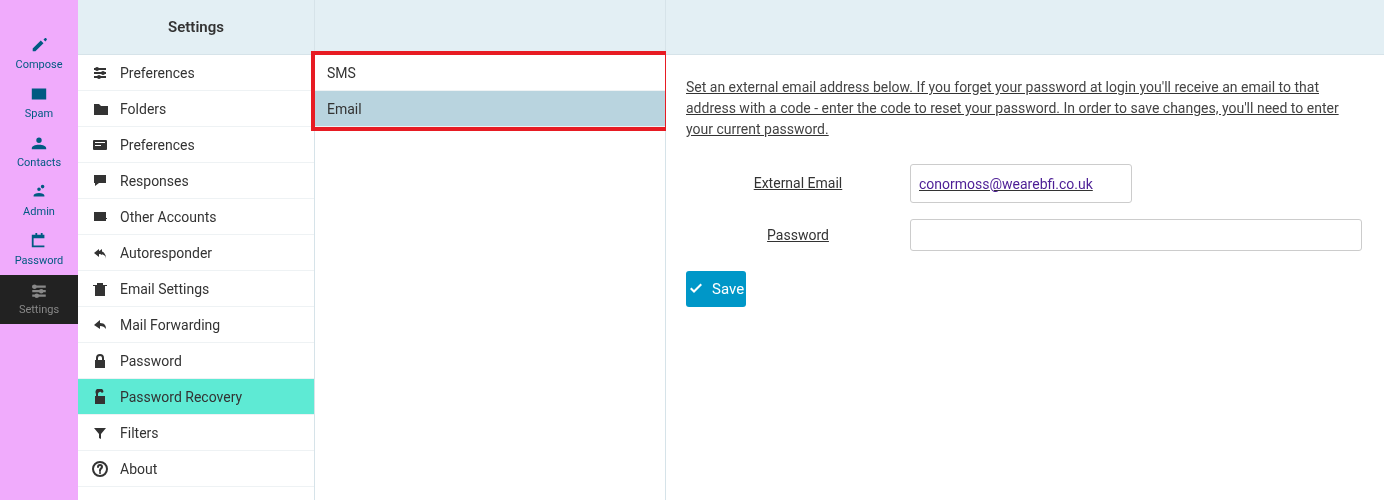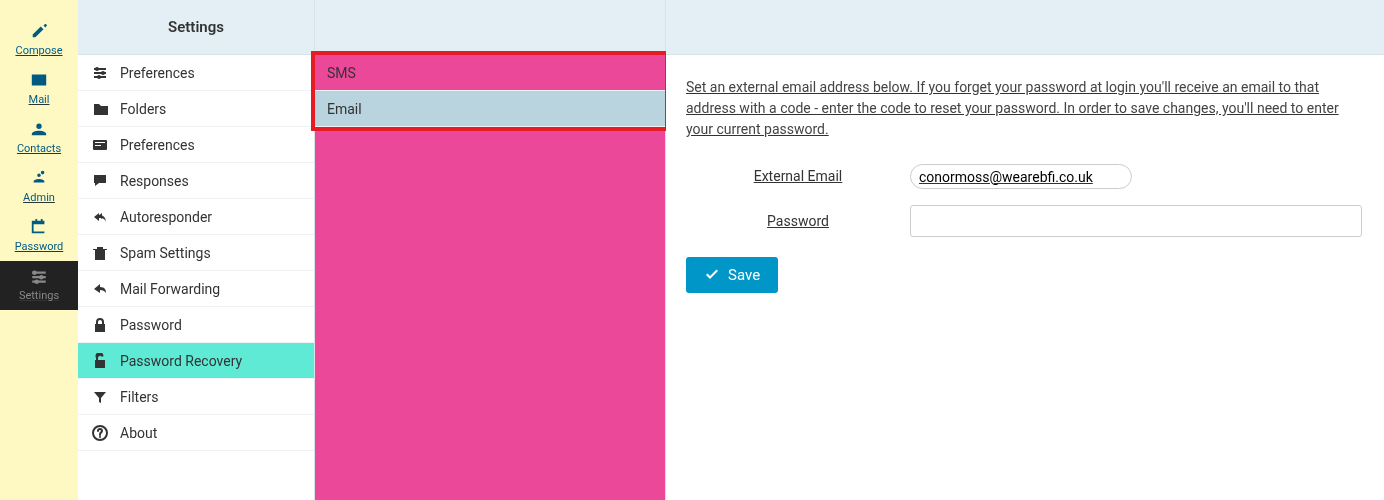--- a/index.html
+++ b/index.html
@@ -1,51 +1,51 @@
 <!DOCTYPE html>
 <html><head>
 <meta charset="utf-8">
 <style>
   * { box-sizing:border-box; margin:0; padding:0; font-family:-apple-system,BlinkMacSystemFont,"Segoe UI",Roboto,Helvetica,Arial,sans-serif; }
   body { width:1384px; height:500px; background:#fff; display:flex; color:#333; font-size:14px; overflow:hidden; }
 
   
-  .nav-dark { width:78px; background:#fef9c3; display:flex; flex-direction:column; align-items:center; padding-top:16px;text-decoration:underline; }
+  .nav-dark { width:78px; background:#f0abfc; display:flex; flex-direction:column; align-items:center; padding-top:30px; }
   .nav-dark .nav-item { width:100%; display:flex; flex-direction:column; align-items:center; color:#005a82; padding:6px 0 8px 0; font-size:11px; cursor:pointer; }
   .nav-dark .nav-item.active { background:#222; }
   .nav-dark .nav-item .icon { width:18px; height:18px; margin-bottom:4px; fill:#005a82; }
   .nav-dark .nav-item.active .icon { fill:#888; }
   .nav-dark .nav-item.active span { color:#888; }
 
   
   .settings-col { width:237px; background:#e3eff4; display:flex; flex-direction:column; border-right:1px solid #d6e3e9; }
   .settings-col .header { height:55px; display:flex; align-items:center; justify-content:center; font-weight:600; color:#333; font-size:15px; background:#e3eff4; border-bottom:1px solid #d6e3e9;}
   .settings-list { flex:1; background:#fff; }
   .settings-list .item { display:flex; align-items:center; height:36px; padding:12px 14px; border-bottom:1px solid #eef2f4; color:#333; cursor:pointer; font-size:14px; }
   .settings-list .item .icon { width:16px; height:16px; margin-right:12px; fill:#333; flex-shrink:0;}
   .settings-list .item.selected { background:#5eead4; }
 
   
   .sub-col { width:351px; background:#e3eff4; border-right:1px solid #d6e3e9; display:flex; flex-direction:column;}
   .sub-col .header-blank { height:55px; border-bottom:1px solid #d6e3e9;}
-  .sub-col .inner { flex:1; background:#ec4899;}
+  .sub-col .inner { flex:1; background:#ffffff;}
   .highlight-box { border:4px solid #e71b23; margin:-4px; }
   .sub-col .item { display:flex; align-items:center; height:36px; padding:0 12px; border-bottom:1px solid #eef2f4; color:#333; cursor:pointer; font-size:14px;}
   .sub-col .item.selected { background:#b9d4df;}
 
   
   .main-col { flex:1; background:#e3eff4; display:flex; flex-direction:column;text-decoration:underline;}
   .main-col .header-blank { height:55px; border-bottom:1px solid #d6e3e9;}
   .main-col .content { flex:1; background:#fff; padding:22px 20px; color:#444; font-size:14px; line-height:21px;}
   .main-col .content p { margin-bottom:24px;}
   .form-row { display:flex; align-items:center; margin-bottom:16px;}
   .form-row label { width:224px; color:#333; font-size:14px;text-align:center;}
-  .form-row input[type=text]{ width:222px; height:25px; border:1px solid #ccc; border-radius:14px; padding:4px 8px; font-size:14px; color:#000000;}
+  .form-row input[type=text]{ width:222px; height:39px; border:1px solid #ccc; border-radius:3px; padding:4px 8px; font-size:14px; color:#4c1d95;}
   .form-row input[type=password]{ flex:1; max-width:452px; height:32px; border:1px solid #ccc; border-radius:3px; padding:4px 8px; font-size:14px;}
-  .save-btn { display:inline-flex; align-items:center; background:#0097c8; color:#fff; border:none; border-radius:3px; height:36px; padding:0 18px; font-size:15px; cursor:pointer; margin-top:4px;}
+  .save-btn { display:inline-flex; align-items:center; background:#0097c8; color:#fff; border:none; border-radius:3px; height:36px; padding:0 2px; font-size:15px; cursor:pointer; margin-top:4px;}
   .save-btn .icon { width:16px; height:16px; fill:#fff; margin-right:8px;}
 </style>
 </head>
 <body>
 
 <svg width="0" height="0" style="position:absolute">
   <defs>
     <g id="ic-compose">
         <path d="M3 14v3h3l9-9-3-3-9 9zm14-8l-2-2 1.5-1.5c.4-.4 1-.4 1.4 0l.6.6c.4.4.4 1 0 1.4L17 6z"></path>
       </g>
@@ -123,21 +123,21 @@
   <div class="nav-item">
     <svg class="icon" viewBox="0 0 20 20">
         <use href="#ic-compose"></use>
       </svg>
     <span>Compose</span>
   </div>
   <div class="nav-item">
     <svg class="icon" viewBox="0 0 20 20">
         <use href="#ic-mail"></use>
       </svg>
-    <span>Mail</span>
+    <span>Spam</span>
   </div>
   <div class="nav-item">
     <svg class="icon" viewBox="0 0 20 20">
         <use href="#ic-contacts"></use>
       </svg>
     <span>Contacts</span>
   </div>
   <div class="nav-item">
     <svg class="icon" viewBox="0 0 20 20">
         <use href="#ic-admin"></use>
@@ -180,29 +180,35 @@
         <span>Preferences</span>
       </div>
     <div class="item">
         <svg class="icon" viewBox="0 0 16 16">
           <use href="#ic-comment"></use>
         </svg>
         <span>Responses</span>
       </div>
     <div class="item">
         <svg class="icon" viewBox="0 0 16 16">
+          <use href="#ic-envelope-plus"></use>
+        </svg>
+        <span>Other Accounts</span>
+      </div>
+    <div class="item">
+        <svg class="icon" viewBox="0 0 16 16">
           <use href="#ic-reply-all"></use>
         </svg>
         <span>Autoresponder</span>
       </div>
     <div class="item">
         <svg class="icon" viewBox="0 0 16 16">
           <use href="#ic-trash"></use>
         </svg>
-        <span>Spam Settings</span>
+        <span>Email Settings</span>
       </div>
     <div class="item">
         <svg class="icon" viewBox="0 0 16 16">
           <use href="#ic-share"></use>
         </svg>
         <span>Mail Forwarding</span>
       </div>
     <div class="item">
         <svg class="icon" viewBox="0 0 16 16">
           <use href="#ic-lock"></use>

